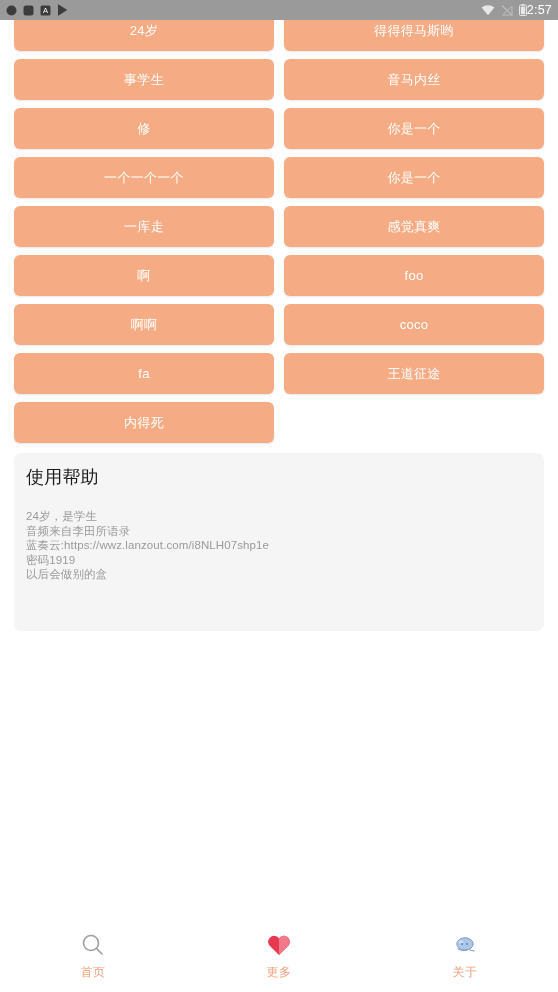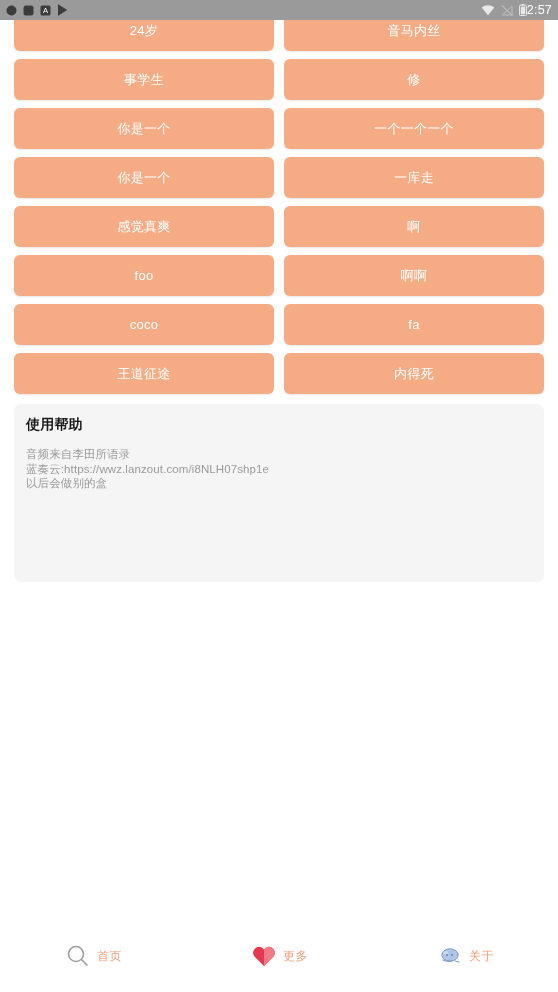--- a/index.html
+++ b/index.html
@@ -37,37 +37,37 @@
 
   
   .help-card {
     margin:10px 14px 0 14px;
     background:#f5f5f5;
     border-radius:7px;
     padding:12px 12px 14px 12px;
     min-height:178px;
   }
   .help-title {
-    font-size:14px; font-weight:bold; color:#1a1a1a;
-    margin-bottom:13px; letter-spacing:0.2px;
+    font-size:18px; font-weight:normal; color:#1a1a1a;
+    margin-bottom:20px; letter-spacing:0.2px;
   }
   .help-line {
     font-size:11.5px; color:#9a9a9a; line-height:14.5px;
     letter-spacing:0.1px; white-space:nowrap;
   }
 
   
   .bottom-nav {
     position:absolute; left:0; bottom:0;
     width:558px; height:72px;
     background:#ffffff;
     display:flex; align-items:center;
   }
   .nav-item {
-    flex:1; display:flex; 
+    flex:1; display:flex; flex-direction:column;
     align-items:center; justify-content:center;
     gap:5px; cursor:pointer;
   }
   .nav-icon { width:28px; height:28px; display:flex; align-items:center; justify-content:center; }
   .nav-label { font-size:12px; color:#f0a27e; letter-spacing:0.4px; }
 
   
   .status-bar {
     position:absolute; top:0; left:0;
     width:558px; height:20px;
@@ -83,42 +83,45 @@
 </style>
 </head>
 <body>
 
 <div id="app">
 
   <div class="content">
 
     <div class="grid" id="grid">
         <button class="btn">24岁</button>
+        <button class="btn">得得得马斯哟</button>
+        <button class="btn">事学生</button>
         <button class="btn">音马内丝</button>
-        <button class="btn">事学生</button>
         <button class="btn">修</button>
         <button class="btn">你是一个</button>
         <button class="btn">一个一个一个</button>
         <button class="btn">你是一个</button>
         <button class="btn">一库走</button>
         <button class="btn">感觉真爽</button>
         <button class="btn">啊</button>
         <button class="btn">foo</button>
         <button class="btn">啊啊</button>
         <button class="btn">coco</button>
         <button class="btn">fa</button>
         <button class="btn">王道征途</button>
         <button class="btn">内得死</button>
       </div>
 
     <div class="help-card">
       <div class="help-title">使用帮助</div>
       <div id="help-body">
+          <div class="help-line">24岁，是学生</div>
           <div class="help-line">音频来自李田所语录</div>
           <div class="help-line">蓝奏云:https://wwz.lanzout.com/i8NLH07shp1e</div>
+          <div class="help-line">密码1919</div>
           <div class="help-line">以后会做别的盒</div>
         </div>
     </div>
 
   </div>
 
   <div class="bottom-nav" id="bottom-nav">
       <div class="nav-item">
         <div class="nav-icon">
           <svg width="26" height="26" viewBox="0 0 26 26">

